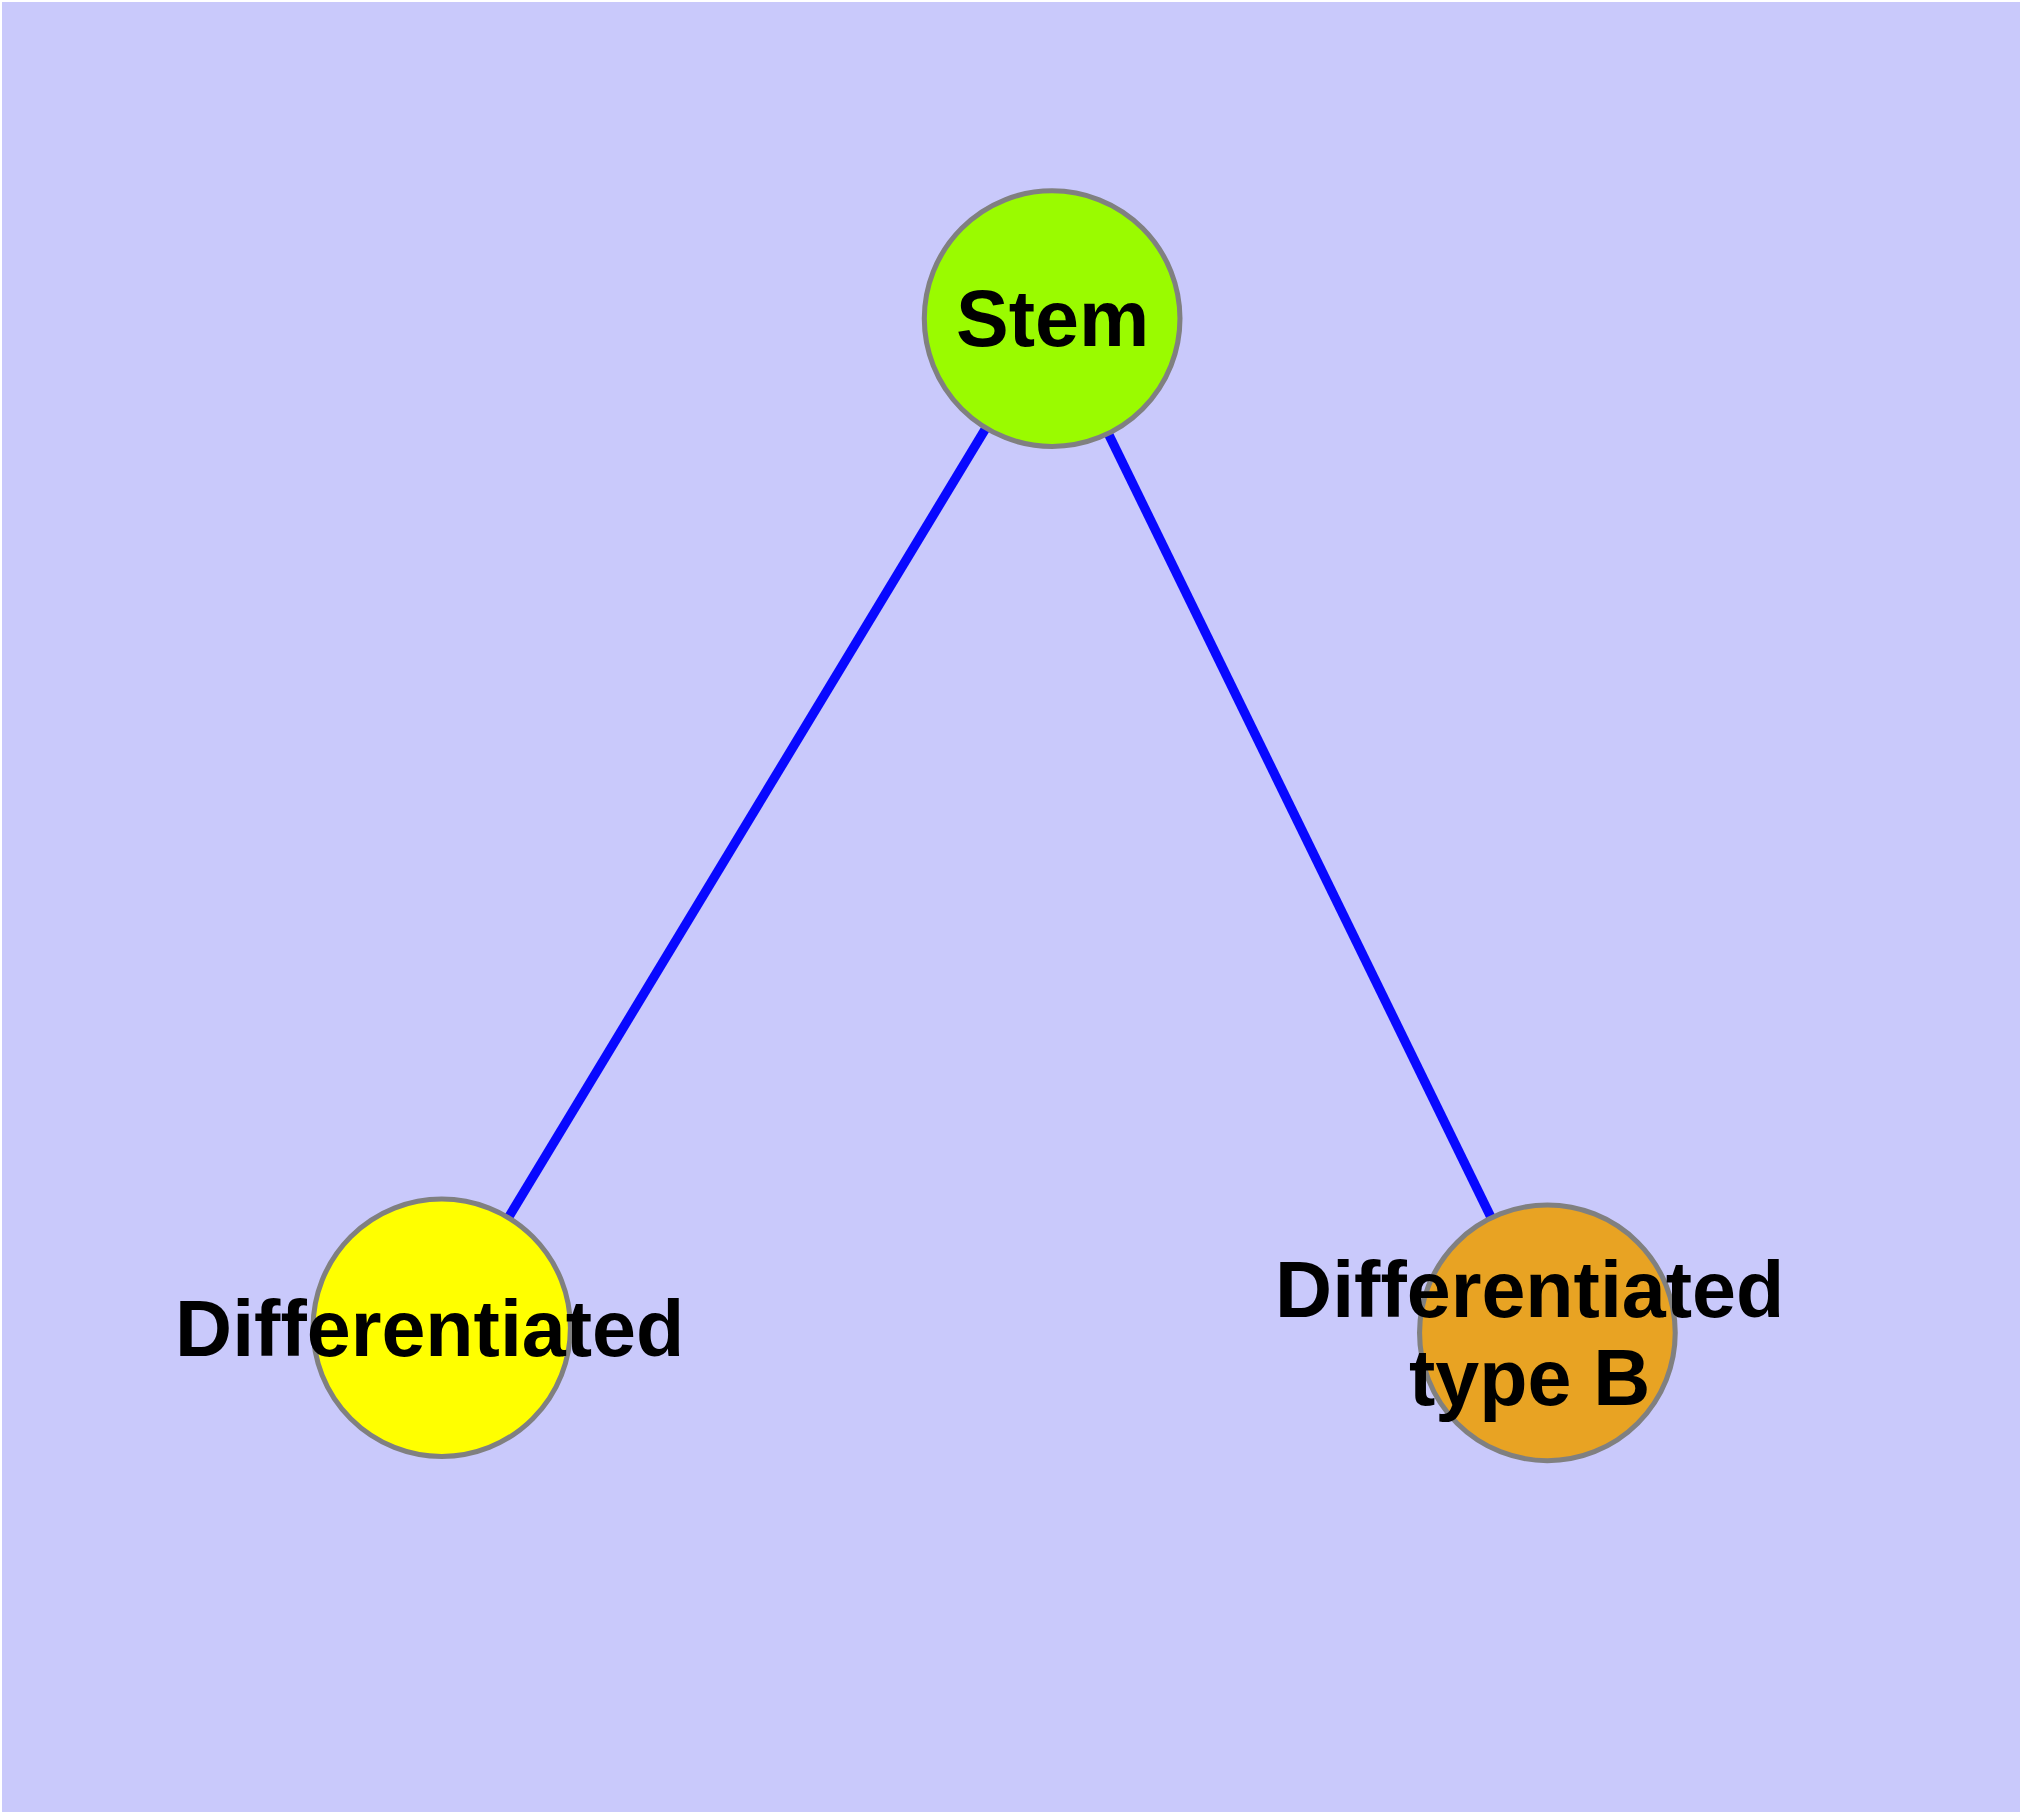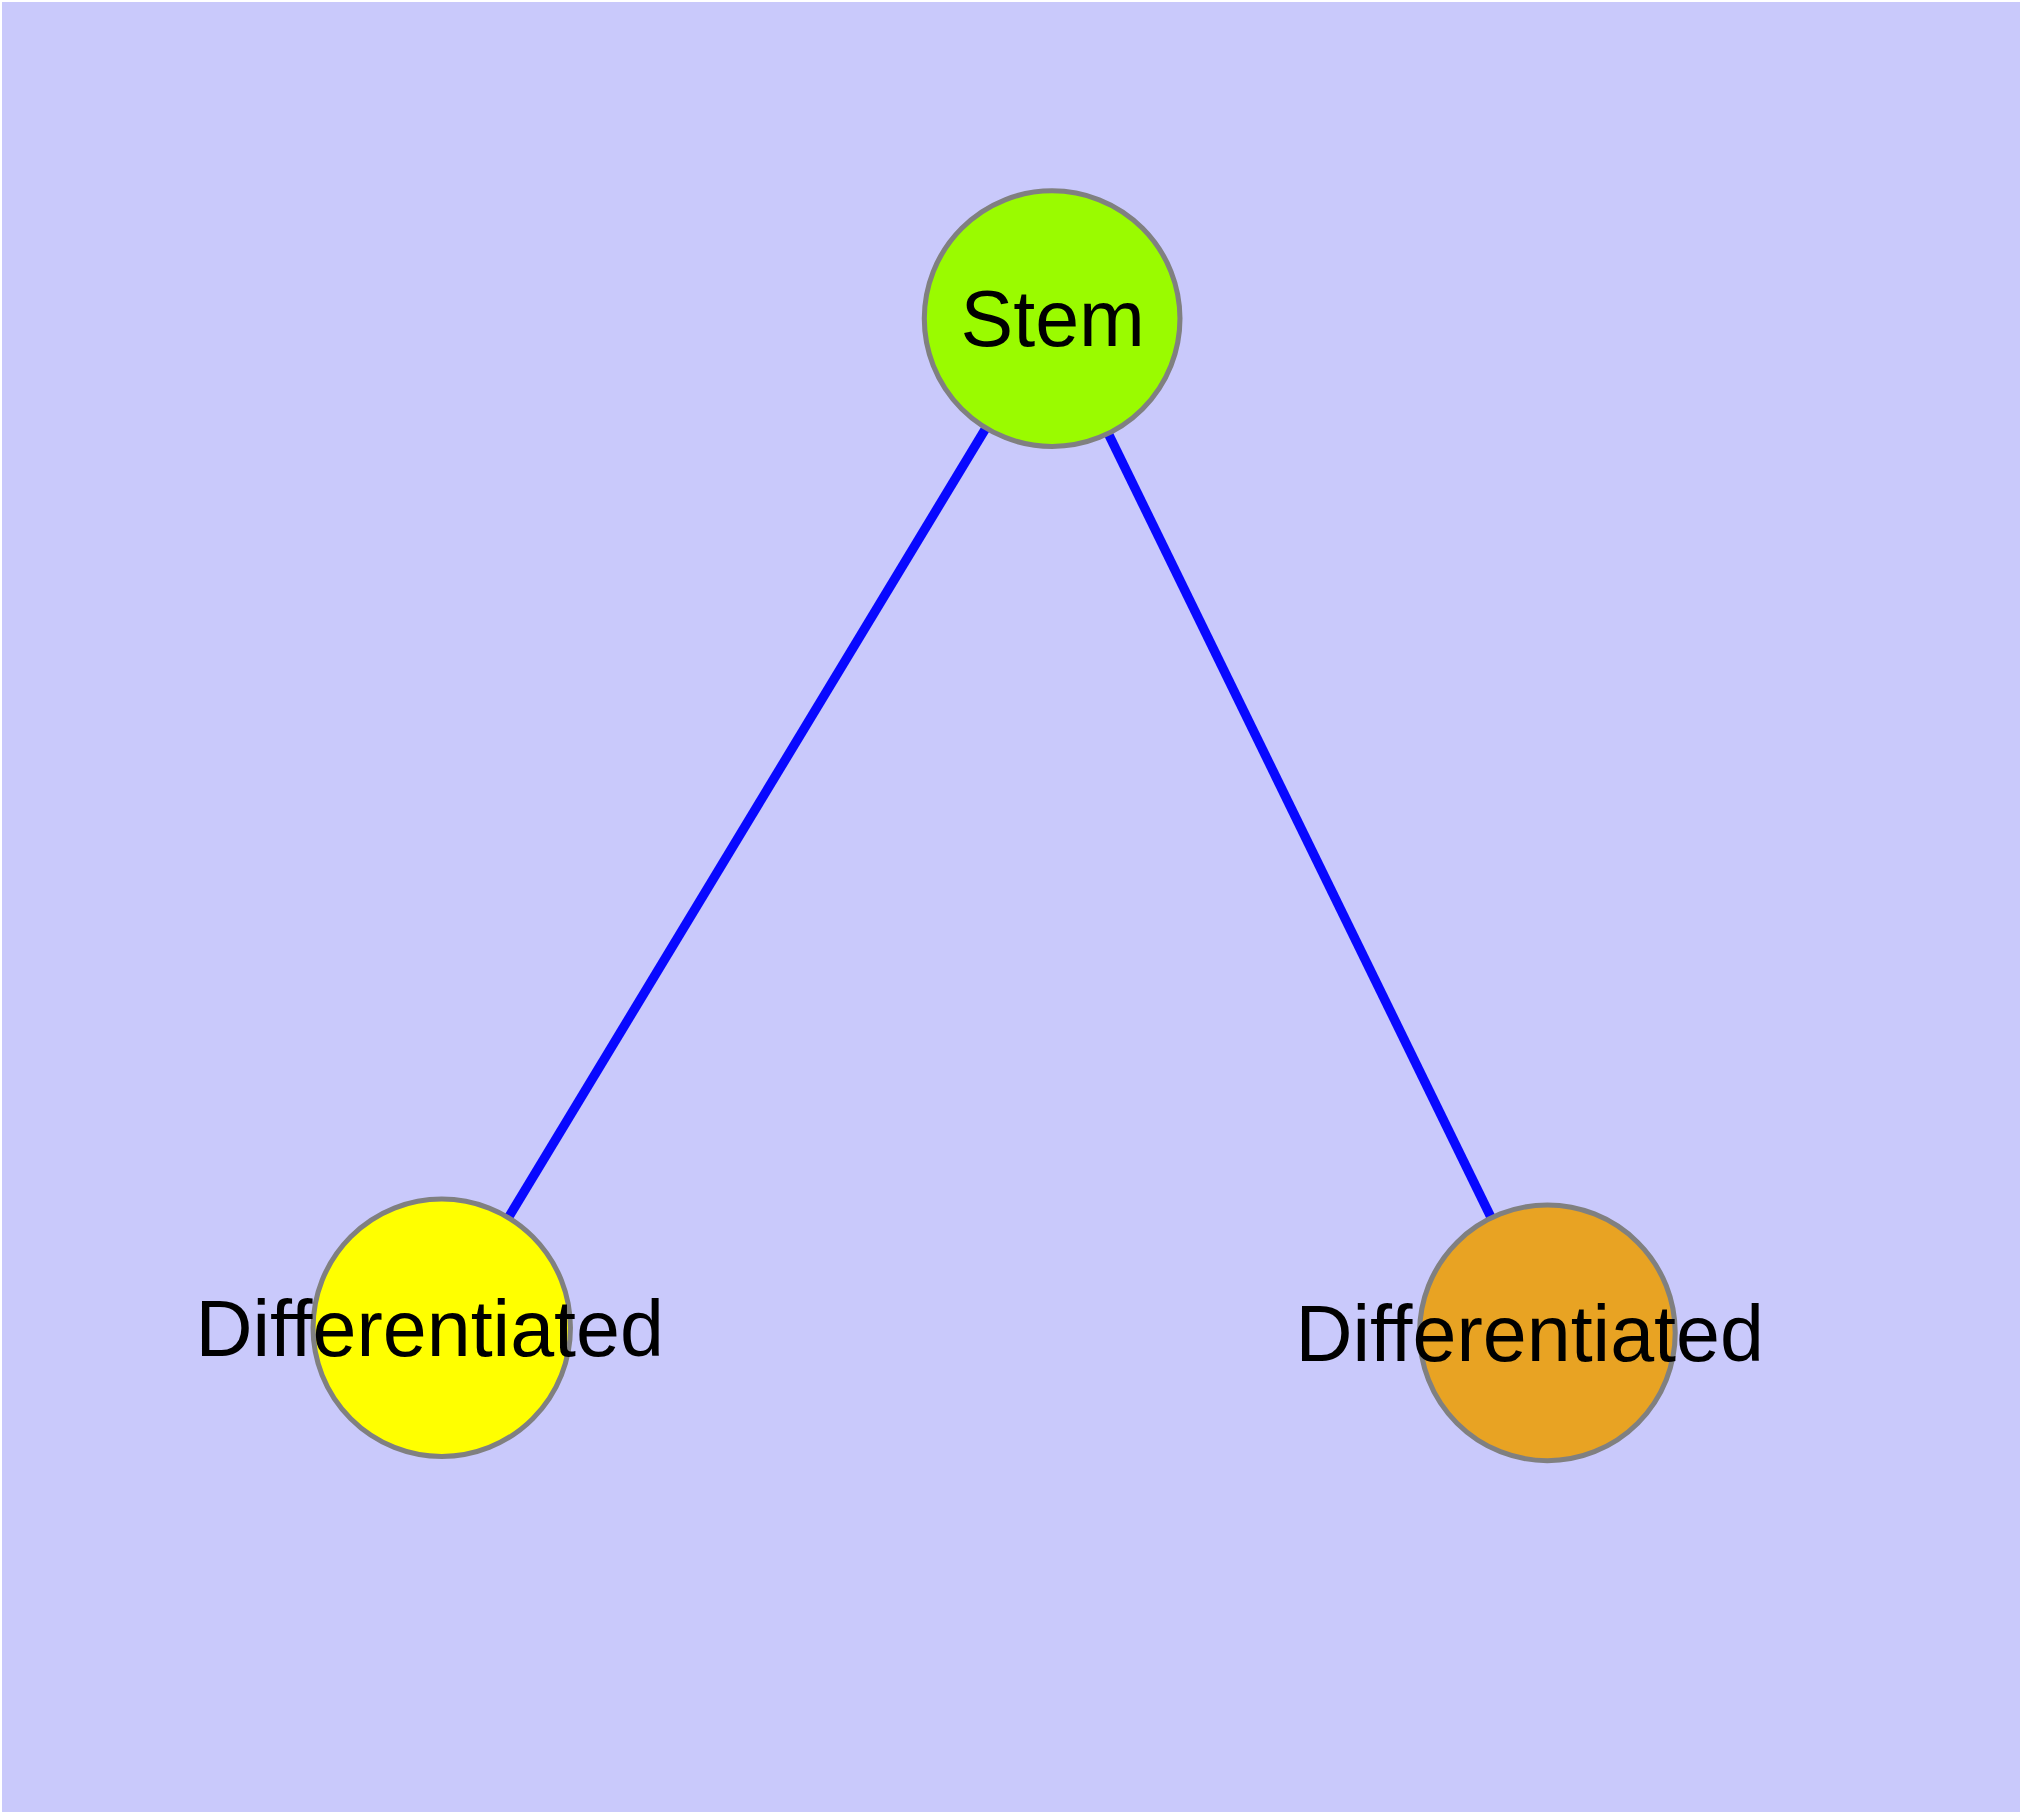--- a/index.html
+++ b/index.html
@@ -32,21 +32,21 @@
     stroke-width: 11px;
     fill: none;
   }
   .node {
     stroke-width: 6px;
   }
   .label {
     position: absolute;
     transform: translate(-50%, -50%);
     text-align: center;
-    font-weight: normal;
+    font-weight: bold;
     font-size: 79px;
     line-height: 1.12;
     white-space: nowrap;
   }
 </style>
 </head>
 <body>
 
 <div class="canvas" style="background-color: rgb(201, 201, 251); color: rgb(0, 0, 0);">
 
@@ -66,16 +66,17 @@
   <div class="label" style="left: 1051px; top: 317px;">
     <div>Stem</div>
   </div>
 
   <div class="label" style="left: 428px; top: 1327px;">
     <div>Differentiated</div>
   </div>
 
   <div class="label" style="left: 1528px; top: 1332px;">
     <div>Differentiated</div>
+    <div>type B</div>
   </div>
 
 </div>
 
 
 </body></html>

